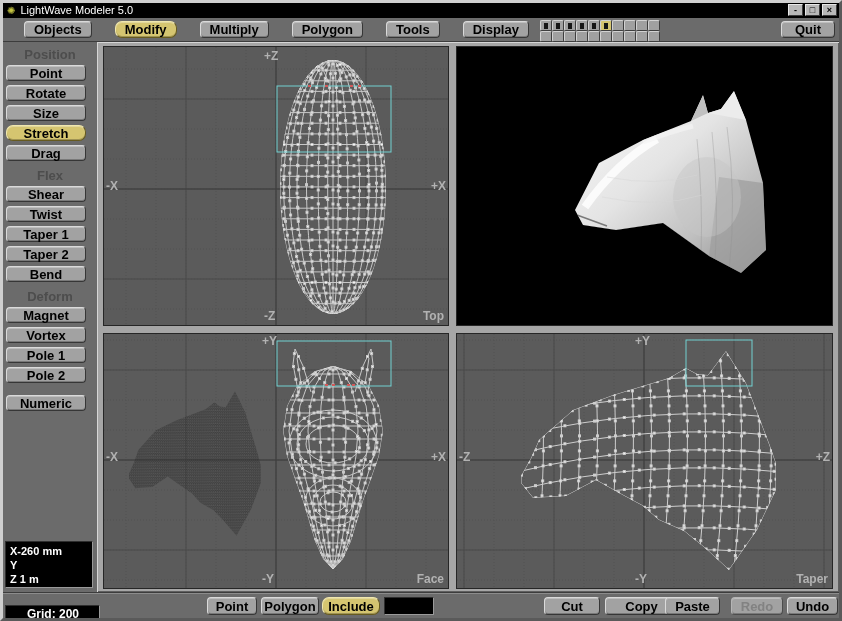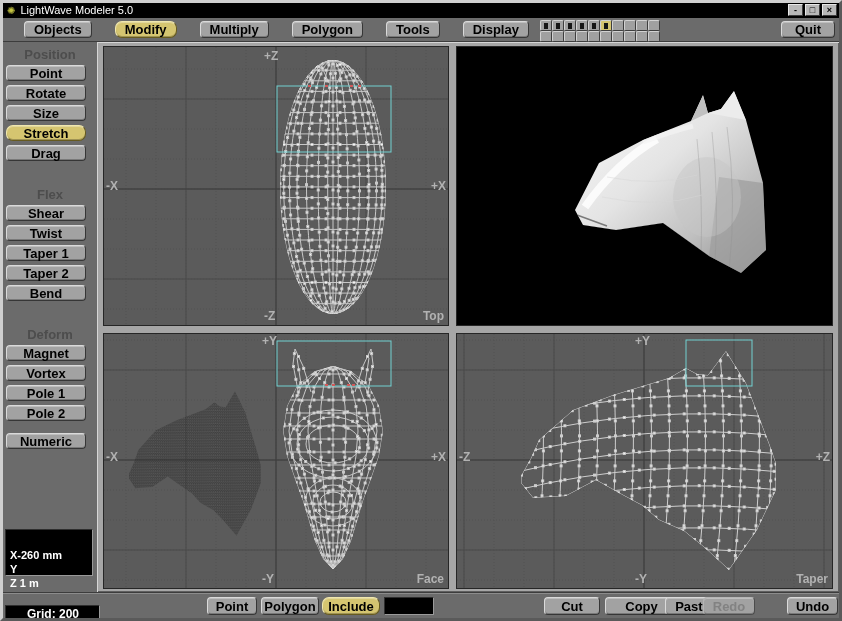--- a/index.html
+++ b/index.html
@@ -30,26 +30,26 @@
   .mini-toolbar{position:absolute;left:537px;top:2px;display:grid;
     grid-template-columns:repeat(10,12px);grid-auto-rows:11px;}
   .mini-cell{background:#a0a0a0;border:1px solid;border-color:#d2d2d2 #3e3e3e #3e3e3e #d2d2d2;
     border-radius:2px;display:flex;align-items:center;justify-content:center;}
   .mini-cell.active{background:#d5c570;}
   .mini-mark{width:4px;height:6px;background:#161616;}
   
   .sidebar{position:absolute;left:0;top:39px;width:94px;height:550px;background:#6b6b6b;padding-top:6px;}
   .side-label{height:13px;margin:0 0 4px;color:#4d4d4d;font-weight:bold;font-size:13px;
     line-height:13px;text-align:center;}
-  .side-label.gap{margin-top:27px;}
+  .side-label.gap{margin-top:8px;}
   .side-btn{width:80px;height:16px;margin:0 0 4px 3px;}
   .side-btn.numeric{margin-top:12px;}
   .black-box{background:#000;border:1px solid;border-color:#2e2e2e #9a9a9a #9a9a9a #2e2e2e;color:#fff;}
-  .coord-box{position:absolute;left:2px;top:487px;width:88px;height:47px;
-    font-size:11px;font-weight:bold;line-height:14px;padding:18px 0 0 4px;}
+  .coord-box{position:absolute;left:2px;top:499px;width:88px;height:47px;
+    font-size:11px;font-weight:bold;line-height:14px;padding:2px 0 0 4px;}
   
   .vp-bg{position:absolute;left:94px;top:39px;width:742px;height:550px;background:#a6a6a6;
     box-shadow:inset 1px 1px 0 #d6d6d6,inset -1px -1px 0 #5f5f5f;}
   .panel{position:absolute;background:#5b5b5b;border:1px solid #262626;overflow:hidden;}
   .panel svg{position:absolute;left:0;top:0;}
   .panel-preview{background:#000;}
   .panel-top{left:100px;top:43px;width:346px;height:280px;}
   .panel-preview{left:453px;top:43px;width:377px;height:280px;}
   .panel-face{left:100px;top:330px;width:346px;height:256px;}
   .panel-left{left:453px;top:330px;width:377px;height:256px;}
@@ -1734,17 +1734,17 @@
 
   <div class="statusbar">
     <div class="black-box grid-display">Grid: 200 mm</div>
     <div class="btn sb-btn" style="left:204px;width:50px">Point</div>
     <div class="btn sb-btn" style="left:258px;width:58px">Polygon</div>
     <div class="btn sb-btn active" style="left:319px;width:58px">Include</div>
     <div class="black-box sel-display"></div>
     <div class="btn sb-btn" style="left:541px;width:56px">Cut</div>
     <div class="btn sb-btn" style="left:602px;width:73px">Copy</div>
     <div class="btn sb-btn" style="left:662px;width:55px">Paste</div>
-    <div class="btn sb-btn disabled" style="left:700px;width:52px">Redo</div>
+    <div class="btn sb-btn disabled" style="left:728px;width:52px">Redo</div>
     <div class="btn sb-btn" style="left:784px;width:51px">Undo</div>
   </div>
 
 </div>
 
 </body></html>

